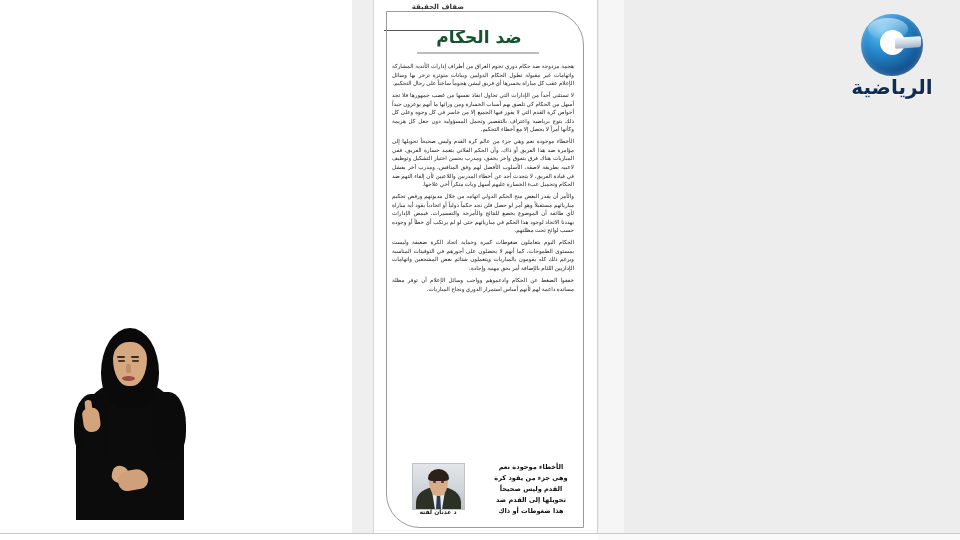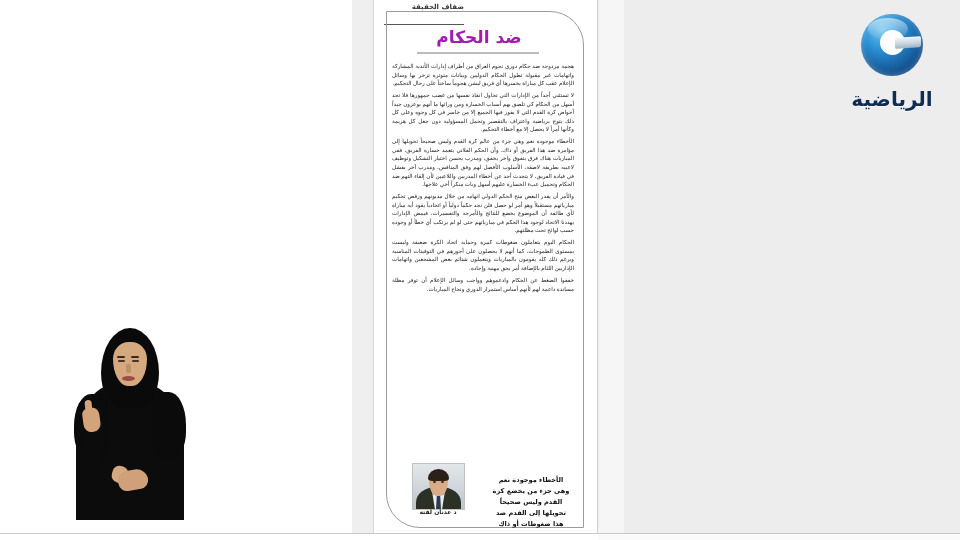--- a/index.html
+++ b/index.html
@@ -82,21 +82,21 @@
   .kicker {
     position: absolute;
     left: 384px; top: 3px;
     width: 80px;
     direction: rtl;
     font-size: 7px;
     font-weight: bold;
     color: #3a3a3a;
     letter-spacing: -0.2px;
     border-bottom: 1px solid #555;
-    padding-bottom: 12px;
+    padding-bottom: 18px;
     line-height: 9px;
   }
 
   
   .article-frame {
     position: absolute;
     left: 386px; top: 11px;
     width: 196px;
     height: 515px;
     border: 1px solid #9b9b9b;
@@ -111,21 +111,21 @@
   
   .headline {
     position: absolute;
     left: 386px; top: 27px;
     width: 186px;
     text-align: center;
     direction: rtl;
     font-family: "DejaVu Sans", "Liberation Sans", sans-serif;
     font-size: 17px;
     font-weight: bold;
-    color: #a21caf;
+    color: #14532d;
     line-height: 20px;
     letter-spacing: -0.3px;
   }
   .headline-rule {
     position: absolute;
     left: 417px; top: 52px;
     width: 122px; height: 2px;
     background: #bdbdbd;
   }
 
@@ -231,21 +231,20 @@
     position: absolute;
     left: 487px; top: 462px;
     width: 88px;
     direction: rtl;
     text-align: center;
     font-size: 6.6px;
     font-weight: bold;
     line-height: 11px;
     color: #101010;
     letter-spacing: -0.2px;
-    margin-top: 13px;
   }
   .pull-quote div { white-space: nowrap; }
 
   
   .logo-wrap {
     position: absolute;
     right: 12px; top: 14px;
     width: 112px;
     text-align: center;
   }
@@ -275,21 +274,21 @@
   }
   .logo-gloss {
     position: absolute;
     left: 7px; top: 4px;
     width: 40px; height: 22px;
     border-radius: 50%;
     background: linear-gradient(180deg, rgba(255,255,255,0.55), rgba(255,255,255,0));
     pointer-events: none;
   }
   .logo-text {
-    margin-top: 12px;
+    margin-top: 0;
     direction: rtl;
     font-size: 20px;
     font-weight: bold;
     color: #0f2c52;
     letter-spacing: -0.5px;
     line-height: 22px;
     text-shadow: 0 1px 0 rgba(255,255,255,0.6);
   }
 
   
@@ -444,21 +443,21 @@
     <div class="ph-neck"></div>
     <div class="ph-face"></div>
     <div class="ph-hair"></div>
     <div class="ph-eye-l"></div>
     <div class="ph-eye-r"></div>
   </div>
   <div class="author-name">د عدنان لفتة</div>
 
   <div class="pull-quote" id="pull-quote">
       <div>الأخطاء موجودة نعم</div>
-      <div>وهي جزء من يخضع كرة</div>
+      <div>وهي جزء من يقود كرة</div>
       <div>القدم وليس صحيحاً</div>
       <div>تحويلها إلى القدم ضد</div>
       <div>هذا ضغوطات أو ذاك</div>
     </div>
 
   <div class="logo-wrap">
     <div class="logo-ring">
       <div class="logo-hole"></div>
       <div class="logo-notch"></div>
       <div class="logo-gloss"></div>

